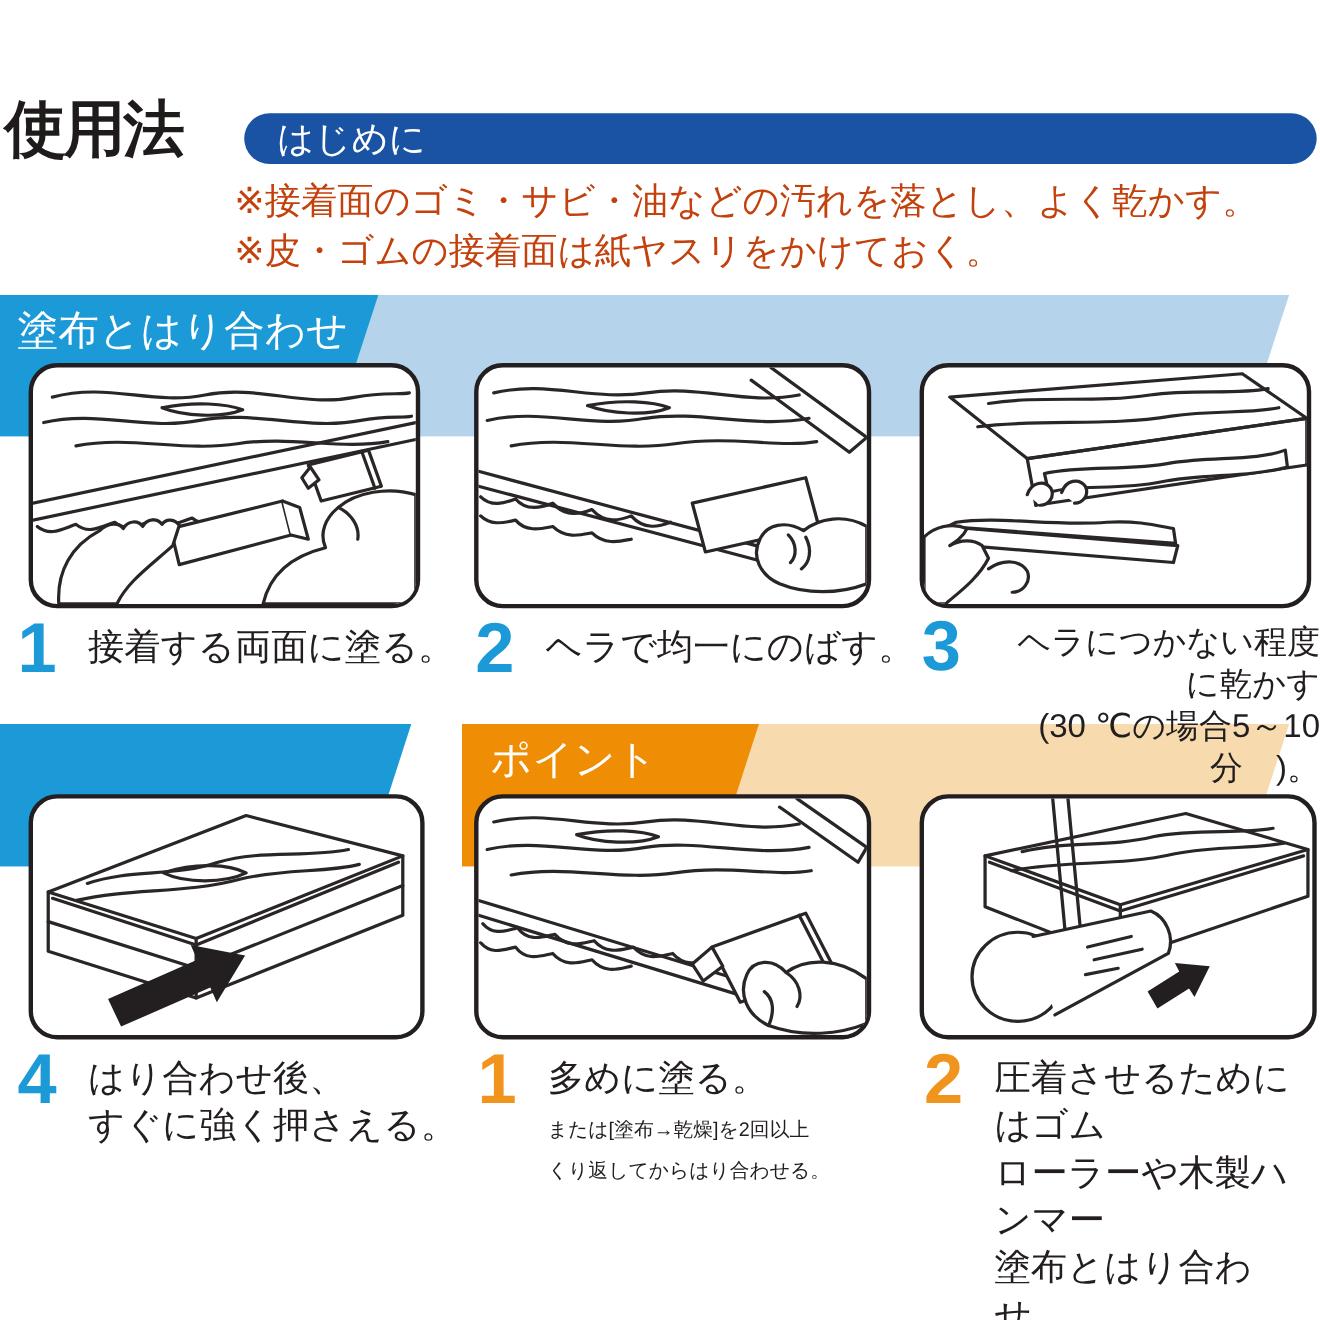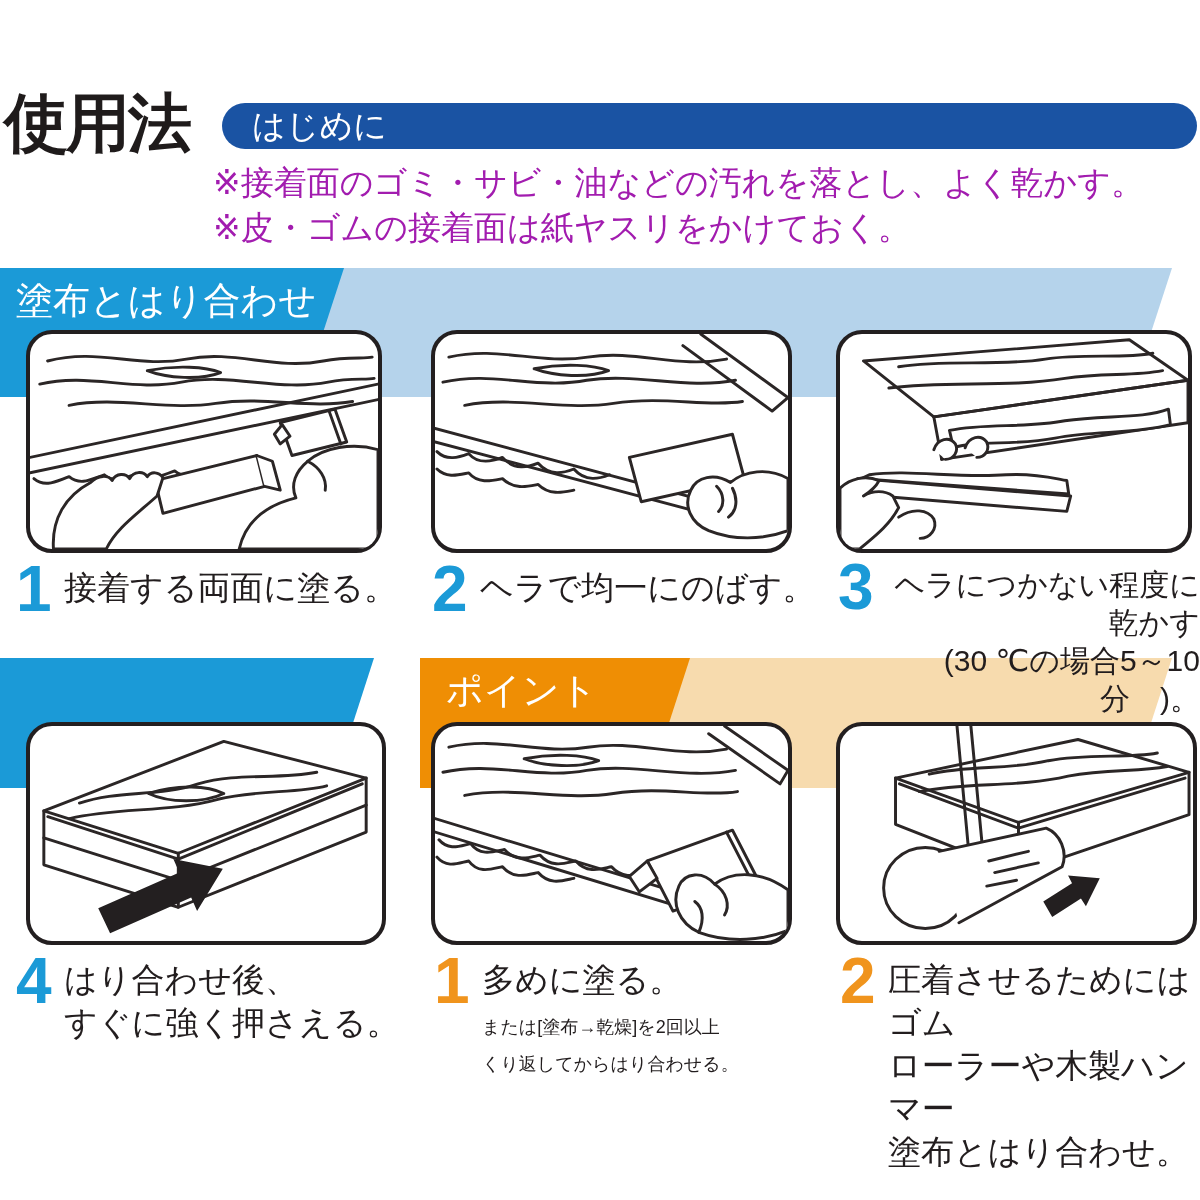--- a/index.html
+++ b/index.html
@@ -1,39 +1,39 @@
 <!DOCTYPE html>
 <html><head>
 <meta charset="utf-8">
 <style>
   html,body{margin:0;padding:0;background:#fff;}
   .canvas{position:relative;width:1200px;height:1200px;background:#ffffff;overflow:hidden;
           font-family:"Liberation Sans","DejaVu Sans",sans-serif;color:#221d1e;}
-  .page-title{position:absolute;left:4px;top:80px;font-size:64px;font-weight:bold;letter-spacing:-2px;color:#1f1b1b;}
+  .page-title{position:absolute;left:4px;top:80px;font-size:56px;font-weight:bold;letter-spacing:-2px;color:#1f1b1b;}
   .navy-banner{position:absolute;left:222px;top:103px;width:975px;height:46px;background:#1a53a3;
                display:flex;align-items:center;box-sizing:border-box;padding-left:30px;border-radius:23px;}
   .navy-banner span{color:#ffffff;font-size:33px;}
-  .intro-notes{position:absolute;left:213px;top:160px;font-size:33px;line-height:45px;color:#a21caf;}
+  .intro-notes{position:absolute;left:213px;top:160px;font-size:33px;line-height:45px;color:#c2410c;}
   .band{position:absolute;left:0;width:1200px;}
   .band.r1{top:268px;height:129px;}
   .band.r2{top:658px;height:130px;}
   .lightblue{background:#b5d3eb;clip-path:polygon(318px 0,1172px 0,1130px 129px,276px 129px);}
   .cyanband{background:#1b9ad7;clip-path:polygon(0 0,344px 0,302px 129px,0 129px);}
   .cyanband .bt{display:block;padding:8px 0 0 16px;color:#fff;font-size:37px;}
   .lightorange{background:#f7dbae;clip-path:polygon(560px 0,1172px 0,1130px 130px,518px 130px);}
   .orangeband{background:#ef8e04;clip-path:polygon(420px 0,690px 0,648px 130px,420px 130px);}
   .orangeband .bt{display:block;padding:8px 0 0 446px;color:#fff;font-size:37px;}
   .cyanband2{background:#1b9ad7;clip-path:polygon(0 0,374px 0,332px 130px,0 130px);}
   .panel{position:absolute;background:#ffffff;border:4px solid #231f20;border-radius:26px;box-sizing:border-box;}
   .panel svg{width:100%;height:100%;display:block;border-radius:20px;}
   .step{position:absolute;display:flex;align-items:flex-start;}
   .snum{font-size:64px;font-weight:bold;line-height:62px;min-width:46px;}
   .snum.blue{color:#1b9ad7;}
   .snum.orange{color:#f0941d;}
-  .stext{font-size:33px;line-height:43px;padding-top:8px;margin-left:2px;color:#221d1e;}
+  .stext{font-size:33px;line-height:43px;padding-top:8px;margin-left:18px;color:#221d1e;}
   .stext.small{font-size:30px;line-height:38px;padding-top:10px;text-align:right;}
   .subnote{font-size:18px;line-height:37px;padding-top:8px;color:#221d1e;}
   .lineart{stroke:#2b2626;stroke-width:3;fill:none;stroke-linecap:round;stroke-linejoin:round;}
 </style>
 </head>
 <body>
 
 <div class="canvas">
 
   <div class="page-title">使用法</div>

